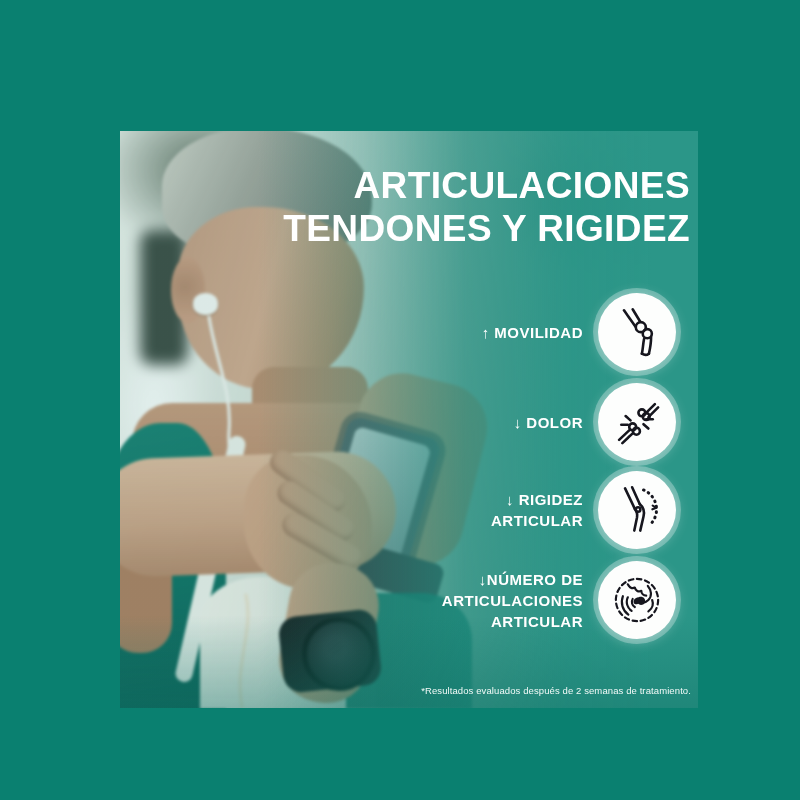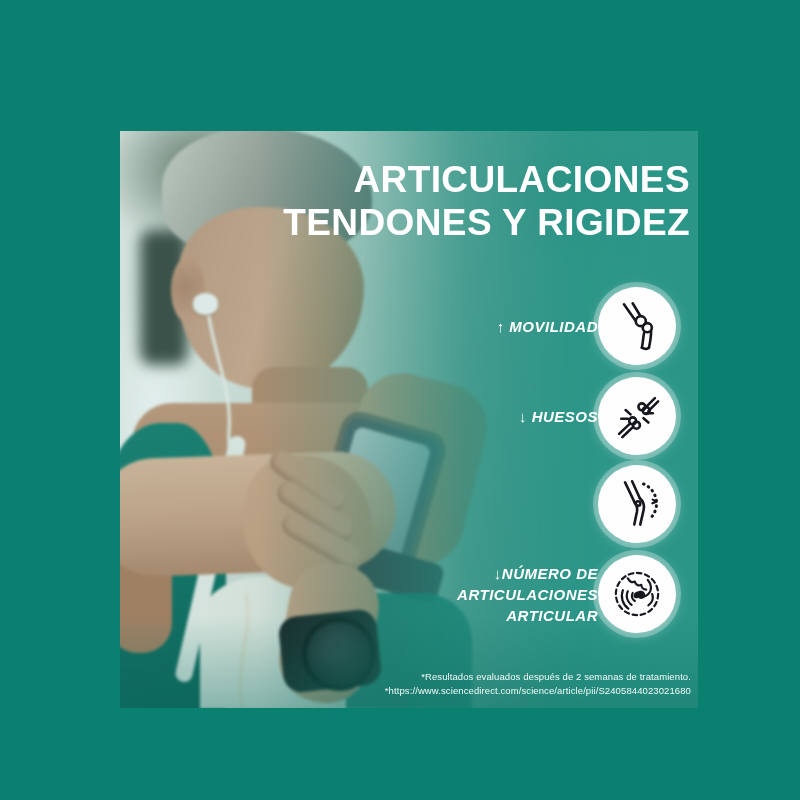--- a/index.html
+++ b/index.html
@@ -56,25 +56,25 @@
     background:radial-gradient(circle at 45% 40%,#30353a 20%,#17191b 72%);border:5px solid #0d0e0f;}
   .cable-svg{position:absolute;left:0;top:0;width:584px;height:583px;}
 
   
   .overlay{position:absolute;inset:0;background:
     linear-gradient(0deg,rgba(13,110,98,.38) 0%,rgba(13,110,98,0) 16%),
     linear-gradient(90deg,rgba(31,139,125,0) 24%,rgba(31,139,125,.30) 42%,rgba(33,142,128,.72) 60%,rgba(40,148,134,.95) 78%,rgba(43,150,136,1) 92%),
     linear-gradient(rgba(26,132,118,.12),rgba(26,132,118,.12));}
 
   
-  .content{position:absolute;inset:0;color:#fff;}
+  .content{position:absolute;inset:0;color:#fff;margin-top:6px;}
   .title{position:absolute;top:27px;right:8px;margin:0;text-align:right;
     font-size:37px;font-weight:800;line-height:1.17;letter-spacing:.4px;}
   .title span{display:block;}
-  .benefit{position:absolute;right:22px;height:84px;display:flex;align-items:center;gap:0;font-style:italic;}
+  .benefit{position:absolute;right:22px;height:84px;display:flex;align-items:center;gap:15px;}
   .b1{top:153px;} .b2{top:243px;} .b3{top:331px;} .b4{top:421px;justify-content:space-between;}
   .blabel{display:flex;flex-direction:column;text-align:right;font-size:15px;font-weight:800;
     letter-spacing:.5px;line-height:1.4;white-space:nowrap;}
   .bcircle{flex:0 0 auto;width:78px;height:78px;border-radius:50%;background:#fdfefd;
     display:flex;align-items:center;justify-content:center;
     box-shadow:0 0 0 5px rgba(255,255,255,.28),0 2px 14px rgba(255,255,255,.38);}
   .bcircle svg{width:52px;height:52px;}
   .icon-stroke{stroke:#16161e;fill:none;stroke-linecap:round;stroke-linejoin:round;}
   .footnotes{position:absolute;right:7px;bottom:9px;text-align:right;font-size:9.5px;
     line-height:1.55;font-weight:400;letter-spacing:.1px;color:#f2faf8;}
@@ -145,21 +145,21 @@
               <path d="M30.5 30.5 C29.5 35.5 29.5 39.5 28.5 44"></path>
               <path d="M37 28.5 C37 34.5 36 39.5 35 44"></path>
               <path d="M28.5 44 c2.5 1.6 4.5 1.6 6.5 0"></path>
             </g>
           </svg>
         </div>
       </div>
 
       <div class="benefit b2">
         <div class="blabel">
-          <span>↓ HUESOS</span>
+          <span>↓ DOLOR</span>
         </div>
         <div class="bcircle">
           <svg viewBox="0 0 48 48">
             <g class="icon-stroke" stroke-width="2.4">
               <path d="M7.5 40.5 L17.5 31"></path>
               <path d="M10.5 43.5 L20 34.5"></path>
               <circle cx="20" cy="28.5" r="3.2"></circle>
               <circle cx="23.5" cy="32.5" r="3.2"></circle>
               <path d="M40.5 7.5 L31 17"></path>
               <path d="M43.5 10.5 L34.5 19.5"></path>
@@ -168,20 +168,24 @@
               <path d="M13.5 18.5 L18 22.5"></path>
               <path d="M9.5 26.5 L15.5 26.5"></path>
               <path d="M34.5 30 L30 26"></path>
               <path d="M38.5 21.5 L32.5 21.5"></path>
             </g>
           </svg>
         </div>
       </div>
 
       <div class="benefit b3">
+        <div class="blabel">
+          <span>↓ RIGIDEZ</span>
+          <span>ARTICULAR</span>
+        </div>
         <div class="bcircle">
           <svg viewBox="0 0 48 48">
             <g class="icon-stroke" stroke-width="2.4">
               <path d="M13 4 L22 23"></path>
               <path d="M19.5 3 L26.5 18.5"></path>
               <path d="M22 23 c2 2.5 2.5 5 2 8 l-2.5 12"></path>
               <path d="M26.5 18.5 c3.5 3 4.5 7.5 3.5 11.5 l-3 13"></path>
               <circle cx="25" cy="23.5" r="2.1"></circle>
               <path d="M30 5.5 A19.5 19.5 0 0 1 37.5 36" stroke-dasharray="0.6 4.4" stroke-width="2.8"></path>
               <path d="M38.5 20 l3.4 2 l-3.7 1.4" stroke-width="2"></path>
@@ -207,18 +211,17 @@
               <path d="M19 34 a10 10 0 0 1 -3.5 -12.5"></path>
               <path d="M16 37.5 a14.5 14.5 0 0 1 -5 -17"></path>
             </g>
             <path d="M25.5 21.5 c3.5 -1.5 6.5 1 6 4 c-0.5 3 -4.5 4 -6.5 2 c-2.5 1.5 -5 -0.5 -4 -3 c0.8 -2 2.5 -2.8 4.5 -3 z" fill="#16161e"></path>
           </svg>
         </div>
       </div>
 
       <div class="footnotes">
         <div>*Resultados evaluados después de 2 semanas de tratamiento.</div>
-        <div>*https://www.sciencedirect.com/science/article/pii/S2405844023021680</div>
       </div>
     </div>
 
   </div>
 </div>
 
 </body></html>

